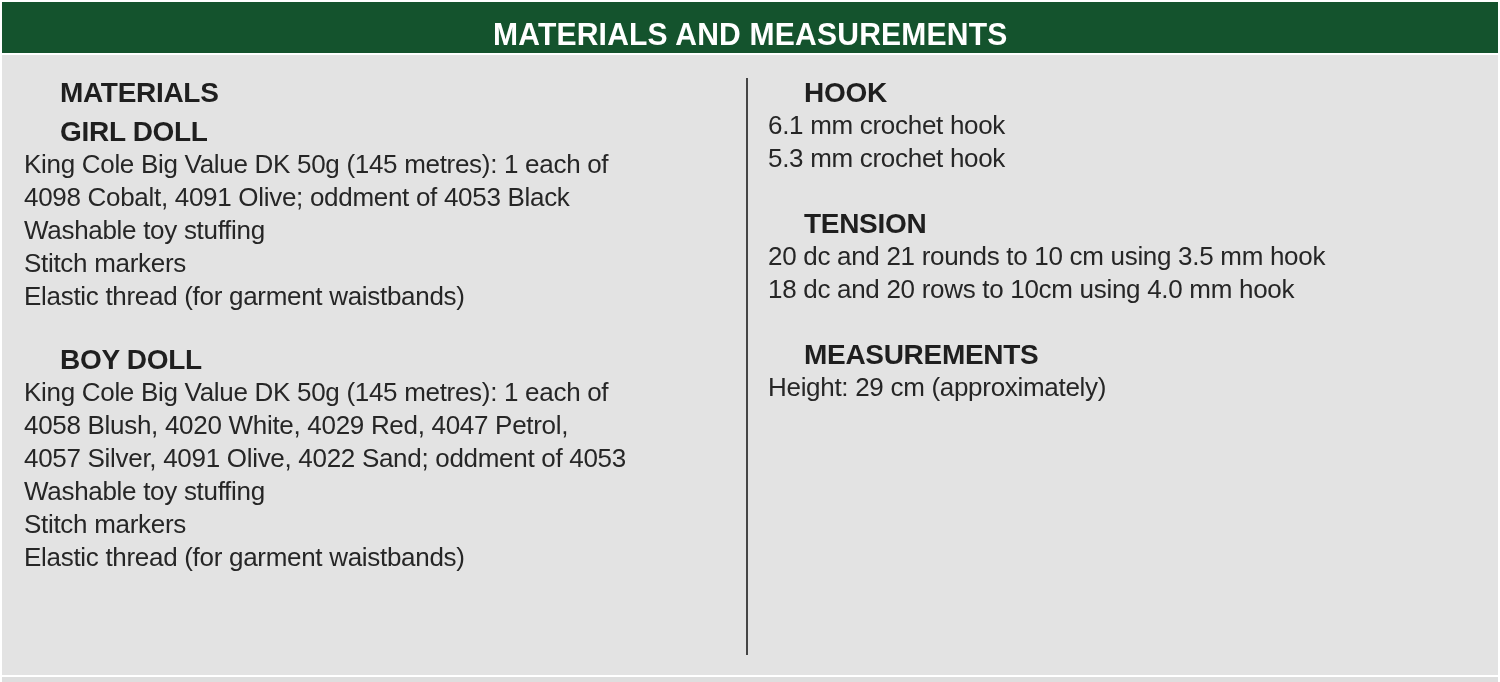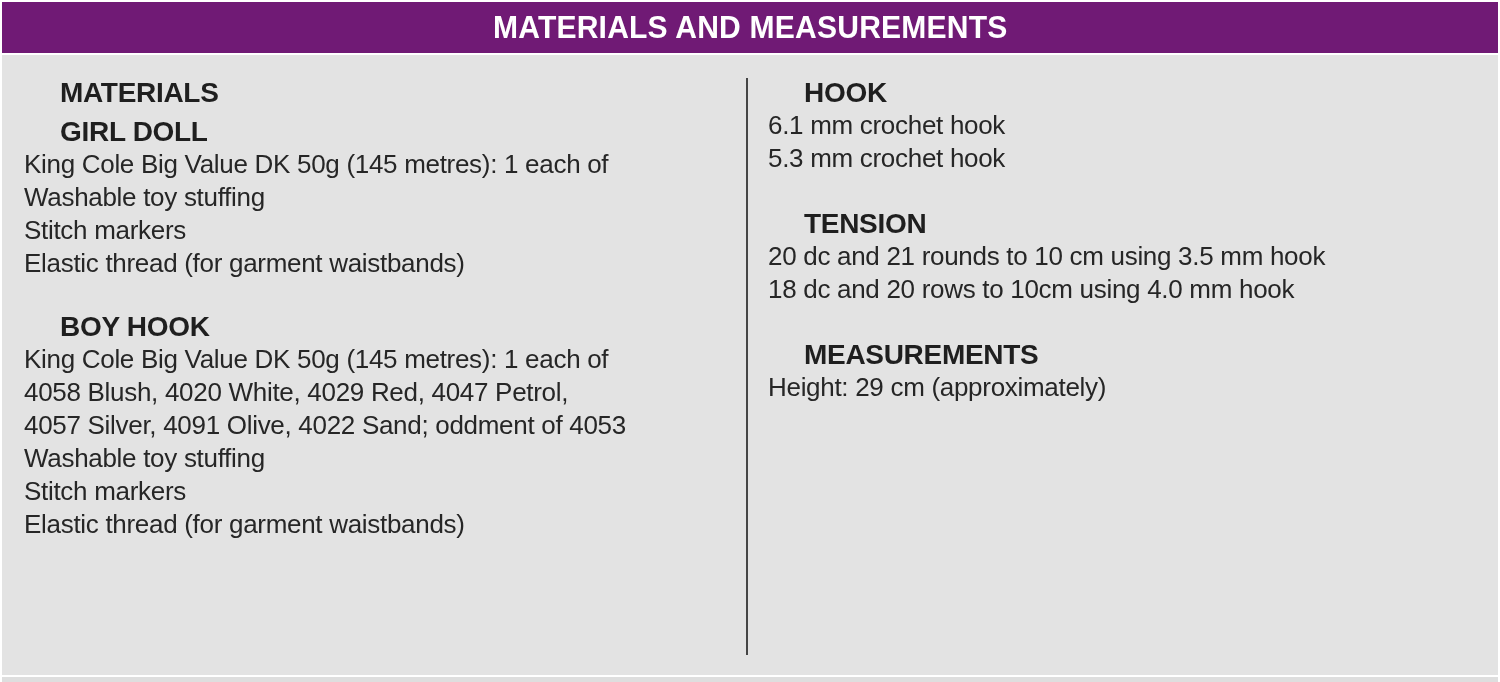--- a/index.html
+++ b/index.html
@@ -10,23 +10,23 @@
     height: 682px;
     background: #ffffff;
     overflow: hidden;
     font-family: "Liberation Sans", "DejaVu Sans", sans-serif;
     color: #262626;
   }
   .header-bar {
     position: absolute;
     left: 2px; right: 2px; top: 2px;
     height: 51px;
-    background: #701a75;
+    background: #14532d;
     display: flex;
-    align-items: center;
+    align-items: flex-end;
     justify-content: center;
   }
   .header-title {
     color: #ffffff;
     font-size: 31px;
     font-weight: bold;
     letter-spacing: 0.2px;
     transform: scaleX(0.97);
   }
   .body-panel {
@@ -85,27 +85,28 @@
   </div>
 
   <div class="body-panel">
 
     <div class="col-left">
       <div class="heading">MATERIALS</div>
 
       <div>
         <div class="heading gap-sm">GIRL DOLL</div>
         <div class="line">King Cole Big Value DK 50g (145 metres): 1 each of</div>
+        <div class="line">4098 Cobalt, 4091 Olive; oddment of 4053 Black</div>
         <div class="line">Washable toy stuffing</div>
         <div class="line">Stitch markers</div>
         <div class="line">Elastic thread (for garment waistbands)</div>
       </div>
 
       <div>
-        <div class="heading gap-lg">BOY HOOK</div>
+        <div class="heading gap-lg">BOY DOLL</div>
         <div class="line">King Cole Big Value DK 50g (145 metres): 1 each of</div>
         <div class="line">4058 Blush, 4020 White, 4029 Red, 4047 Petrol,</div>
         <div class="line">4057 Silver, 4091 Olive, 4022 Sand; oddment of 4053</div>
         <div class="line">Washable toy stuffing</div>
         <div class="line">Stitch markers</div>
         <div class="line">Elastic thread (for garment waistbands)</div>
       </div>
     </div>
 
     <div class="v-divider"></div>

